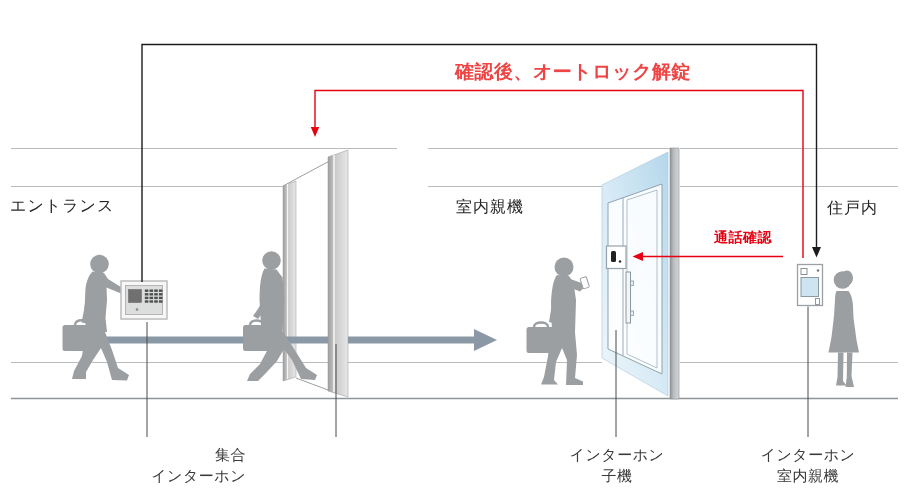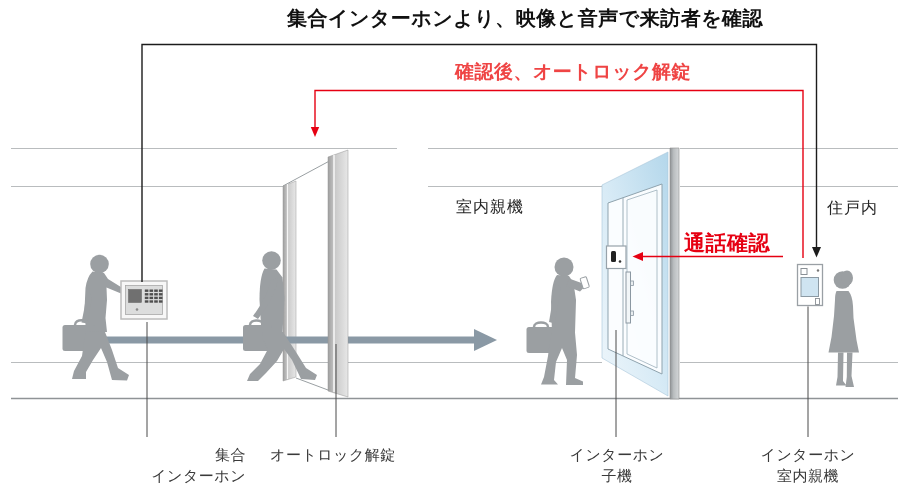--- a/index.html
+++ b/index.html
@@ -11,22 +11,22 @@
   .txt{position:absolute;white-space:nowrap;color:#1c1c1c;}
   .title{
     left:170px;top:5px;width:710px;text-align:center;
     font-size:20px;font-weight:700;letter-spacing:0.5px;color:#111;
   }
   .unlock{
     left:373px;top:59px;width:400px;text-align:center;
     font-size:19px;font-weight:700;letter-spacing:0.5px;
   }
   .call{
-    left:667px;top:229px;width:120px;text-align:center;
-    font-size:21px;font-weight:700;letter-spacing:0.5px;
+    left:683px;top:229px;width:120px;text-align:center;
+    font-size:14px;font-weight:700;letter-spacing:0.5px;
   }
   .sec{font-size:16px;color:#252525;letter-spacing:1px;}
   .sec.entrance{left:10px;top:196px;}
   .sec.front{left:456px;top:197px;}
   .sec.inside{left:827px;top:198px;}
   .cap{
     position:absolute;top:444px;width:200px;text-align:center;
     font-size:15px;line-height:21px;color:#3a3a3a;letter-spacing:0.5px;
   }
   .cap.shared{left:46px;text-align:right;}
@@ -183,32 +183,31 @@
     <polyline points="803,258 803,90.5 315,90.5 315,128" fill="none" stroke="#e60012" stroke-width="1.4"></polyline>
     <polygon points="310.8,127 319.2,127 315,137" fill="#e60012"></polygon>
   </g>
 
   <g>
     <line x1="642" y1="256.5" x2="783" y2="256.5" stroke="#e60012" stroke-width="1.4"></line>
     <polygon points="643,252 643,261 632.5,256.5" fill="#e60012"></polygon>
   </g>
 </svg>
 
-  <div class="txt title">集合インターホンより、映像と音声で来訪者を確認</div>
   <div class="txt unlock" style="color:#ef4444;">確認後、オートロック解錠</div>
   <div class="txt call" style="color:#e60012;">通話確認</div>
 
+  <div class="txt sec entrance">エントランス</div>
   <div class="txt sec front">室内親機</div>
   <div class="txt sec inside">住戸内</div>
 
   <div class="cap shared">
     <div>集合</div>
     <div>インターホン</div>
   </div>
-  <div class="cap autolock">オートロック解錠</div>
   <div class="cap door-station">
     <div>インターホン</div>
     <div>子機</div>
   </div>
   <div class="cap master-station">
     <div>インターホン</div>
     <div>室内親機</div>
   </div>
 
 </div>

